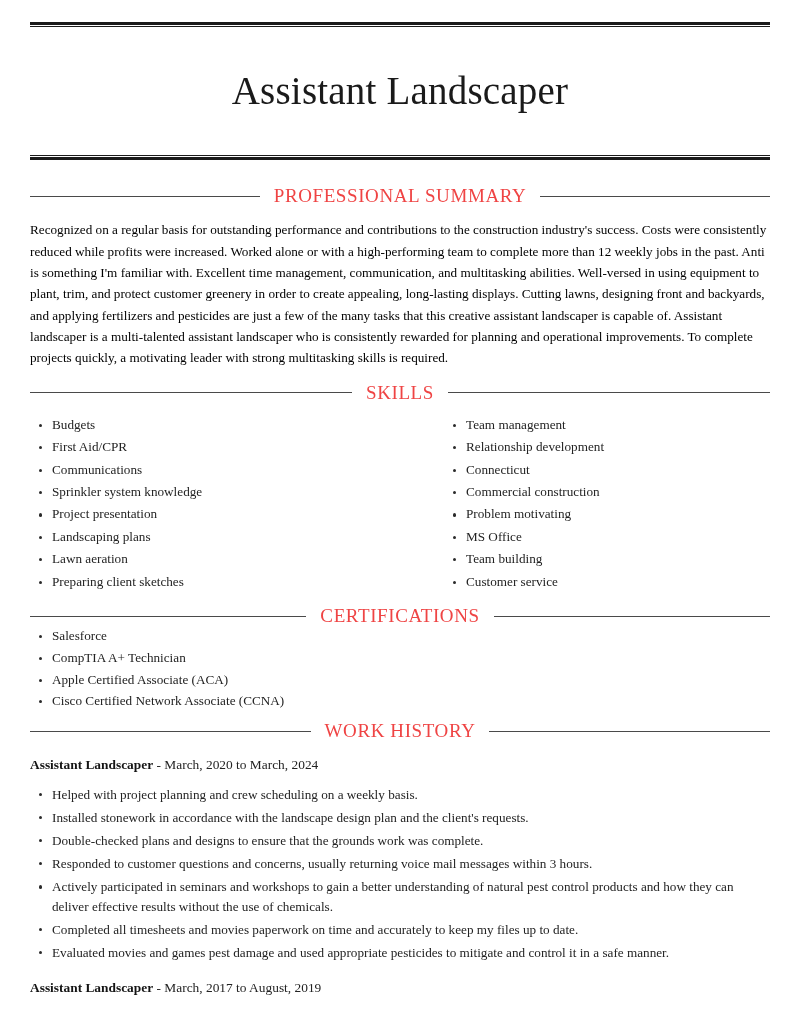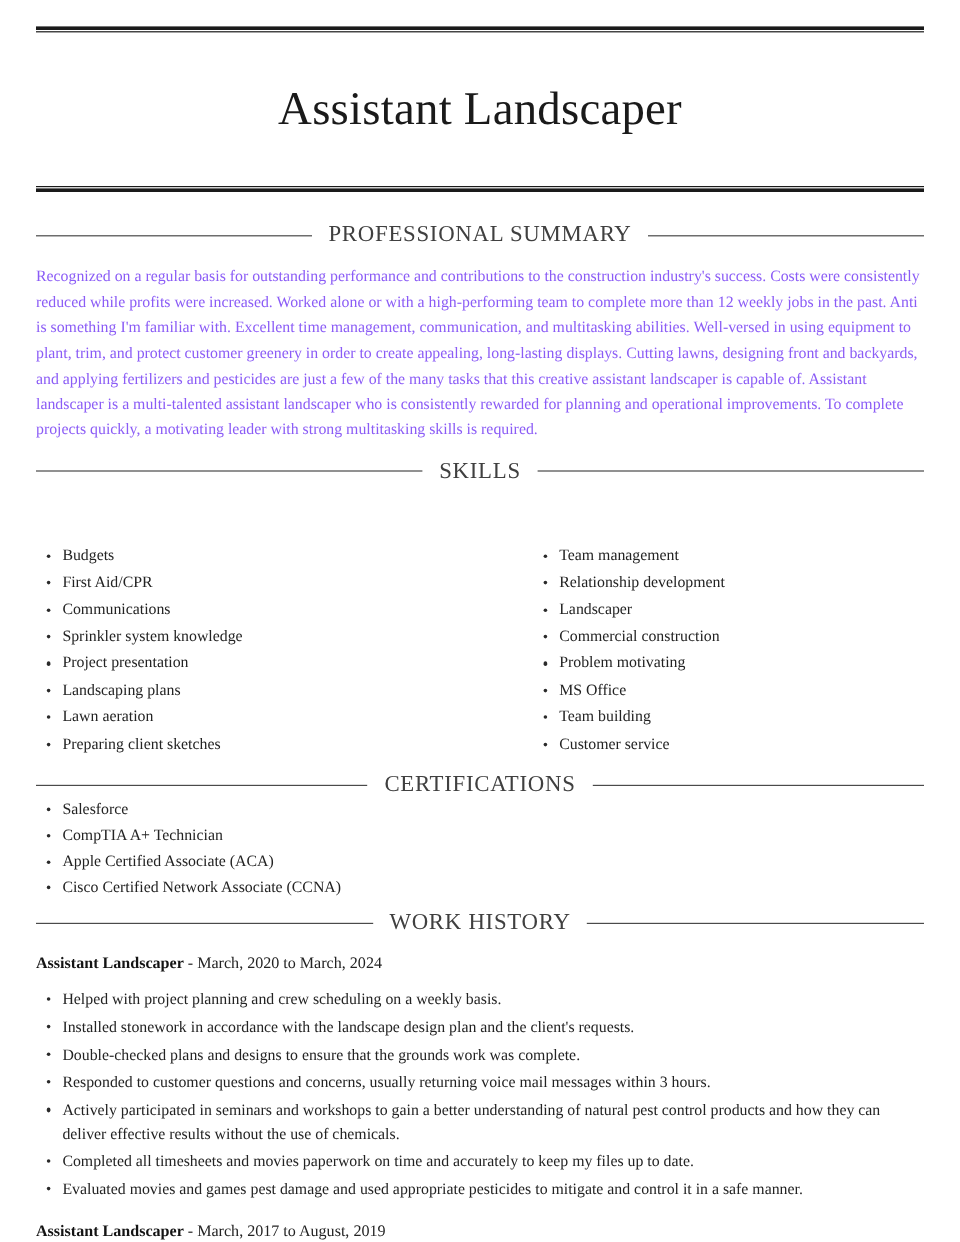--- a/index.html
+++ b/index.html
@@ -75,35 +75,35 @@
   .section-head .hline {
     flex: 1 1 auto;
     height: 1px;
     background: #4a4a4a;
   }
   .section-head .htitle {
     flex: 0 0 auto;
     font-size: 19px;
     font-weight: 400;
     letter-spacing: 0.6px;
-    color: #404040;
+    color: #ef4444;
     white-space: nowrap;
   }
 
   .sec-summary  { margin-top: 25px; }
   .sec-skills   { margin-top: 13px; }
   .sec-certs    { margin-top: 10px; }
   .sec-work     { margin-top: 10px; }
 
   
   .summary-text {
     font-size: 13.2px;
     line-height: 1.62;
     text-align: left;
-    color: #8b5cf6;
+    color: #000000;
     margin: 12px 0 12px 0;
     padding: 0 2px 0 0;
   }
 
   
   ul.bullets {
     list-style: none;
     margin: 0;
     padding: 0;
   }
@@ -125,21 +125,20 @@
     border-radius: 50%;
     background: #2a2a2a;
   }
 
   .skills-cols {
     display: flex;
     margin-top: 12px;
   }
   .skills-cols .col {
     width: 50%;
-    margin-top: 38px;
   }
   .skills-cols .col.right {
     padding-left: 44px;
   }
   .skills-cols ul.bullets > li {
     margin-bottom: 4.2px;
   }
 
   .certs-list {
     margin-top: 11px;
@@ -205,21 +204,21 @@
           <li>Project presentation</li>
           <li>Landscaping plans</li>
           <li>Lawn aeration</li>
           <li>Preparing client sketches</li>
         </ul>
       </div>
       <div class="col right">
         <ul class="bullets">
           <li>Team management</li>
           <li>Relationship development</li>
-          <li>Landscaper</li>
+          <li>Connecticut</li>
           <li>Commercial construction</li>
           <li>Problem motivating</li>
           <li>MS Office</li>
           <li>Team building</li>
           <li>Customer service</li>
         </ul>
       </div>
     </div>
   </div>
 

